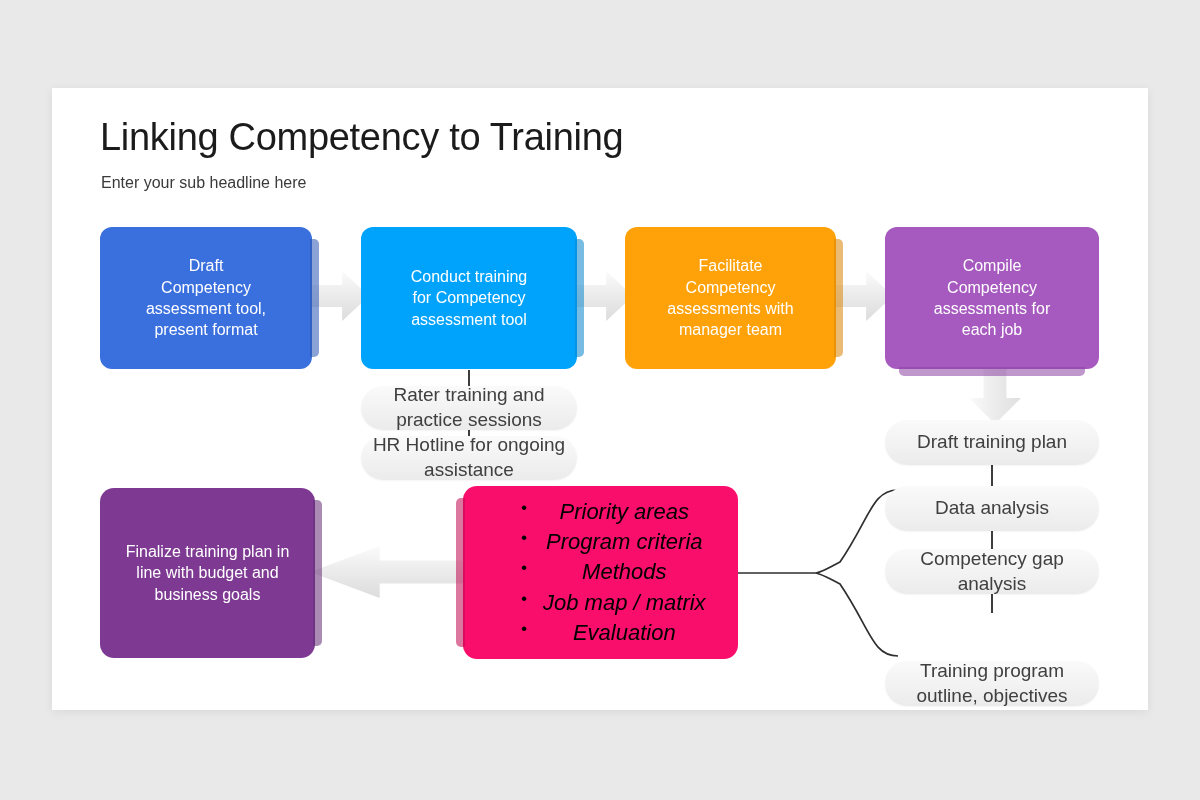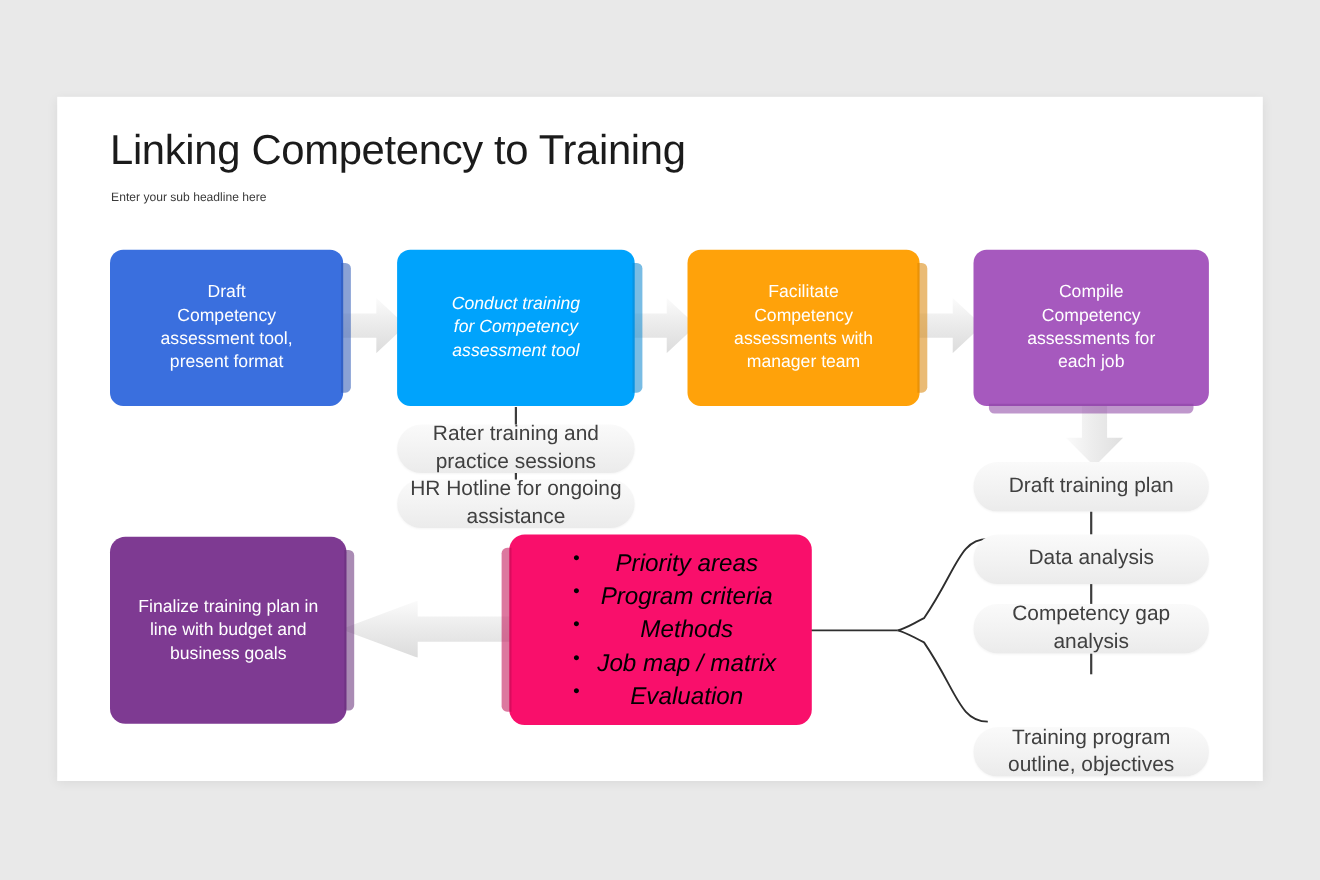--- a/index.html
+++ b/index.html
@@ -17,21 +17,21 @@
     background: #ffffff;
     box-shadow: 0 2px 10px rgba(0,0,0,0.07);
   }
   #page-title {
     position: absolute; left: 48px; top: 28px;
     font-size: 38px; font-weight: 400; color: #1b1b1b;
     letter-spacing: -0.3px; white-space: nowrap;
   }
   #page-sub {
     position: absolute; left: 49px; top: 86px;
-    font-size: 11px; color: #3a3a3a;
+    font-size: 16px; color: #3a3a3a;
   }
 
   
   .pbox {
     position: absolute;
     border-radius: 12px;
     color: #fff;
     display: flex; align-items: center; justify-content: center;
     text-align: center;
     font-size: 16px; line-height: 1.33;
@@ -141,21 +141,21 @@
     <span style="white-space: pre-line;">Draft
 Competency
 assessment tool,
 present format</span>
   </div>
 
   <div class="barrow right" id="arr1"></div>
 
   <div class="pbox" id="box2">
     <span class="shadow-lip"></span>
-    <span style="white-space: pre-line; font-style: italic;">Conduct training
+    <span style="white-space: pre-line;">Conduct training
 for Competency
 assessment tool</span>
   </div>
 
   <div class="barrow right" id="arr2"></div>
 
   <div class="pbox" id="box3">
     <span class="shadow-lip"></span>
     <span style="white-space: pre-line;">Facilitate
 Competency

